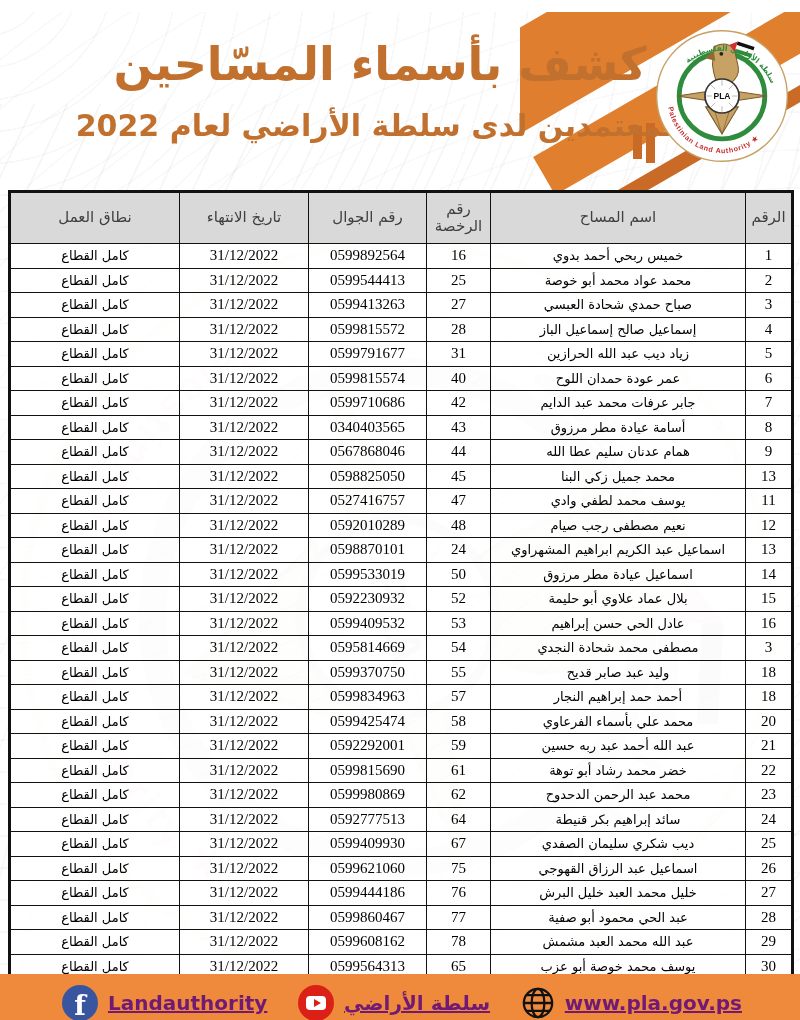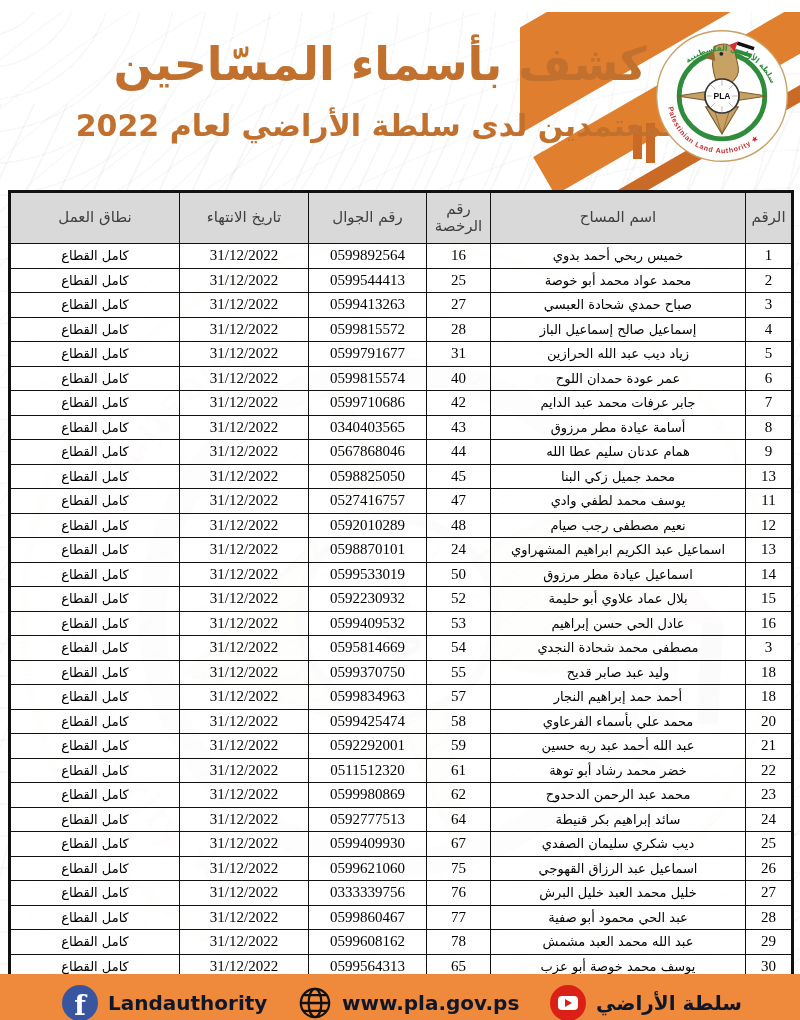--- a/index.html
+++ b/index.html
@@ -38,21 +38,21 @@
   tbody td{height:23.5px;background:rgba(255,255,255,0.8);color:#000;}
   td.c-name{font-weight:normal;font-size:13px;font-family:"DejaVu Sans",sans-serif;}
   td.c-scope{font-size:13px;}
   td.c-num,td.c-license{font-size:15px;font-family:"Liberation Serif",serif;}
   td.c-mobile,td.c-expiry{font-size:15px;font-family:"Liberation Serif",serif;direction:ltr;}
 
   
   .footer{position:absolute;left:0;right:0;bottom:0;height:58px;background:#EF8A3C;z-index:6;
           display:flex;align-items:center;justify-content:space-between;padding:0 58px 0 62px;box-sizing:border-box;}
   .f-item{display:flex;align-items:center;gap:10px;}
-  .f-label{font-size:20px;font-weight:bold;color:#0f172a;}
+  .f-label{font-size:20px;font-weight:bold;color:#701a75;text-decoration:underline;}
   .f-label.ar{direction:rtl;}
   .fb-icon{width:36px;height:36px;border-radius:50%;background:#3A559F;color:#fff;display:flex;align-items:center;
            justify-content:center;font-size:27px;font-weight:bold;font-family:"DejaVu Serif",serif;padding-top:5px;box-sizing:border-box;}
   .yt-icon{width:36px;height:36px;border-radius:50%;background:#DB2017;display:flex;align-items:center;justify-content:center;}
   .yt-rect{width:20px;height:14px;background:#fff;border-radius:4px;display:flex;align-items:center;justify-content:center;}
   .yt-tri{width:0;height:0;border-left:7px solid #DB2017;border-top:4.5px solid transparent;border-bottom:4.5px solid transparent;margin-left:2px;}
 </style>
 </head>
 <body>
 
@@ -298,21 +298,21 @@
             <td class="c-name">عبد الله أحمد عبد ربه حسين</td>
             <td class="c-license">59</td>
             <td class="c-mobile">0592292001</td>
             <td class="c-expiry">31/12/2022</td>
             <td class="c-scope">كامل القطاع</td>
           </tr>
           <tr>
             <td class="c-num">22</td>
             <td class="c-name">خضر محمد رشاد أبو توهة</td>
             <td class="c-license">61</td>
-            <td class="c-mobile">0511512320</td>
+            <td class="c-mobile">0599815690</td>
             <td class="c-expiry">31/12/2022</td>
             <td class="c-scope">كامل القطاع</td>
           </tr>
           <tr>
             <td class="c-num">23</td>
             <td class="c-name">محمد عبد الرحمن الدحدوح</td>
             <td class="c-license">62</td>
             <td class="c-mobile">0599980869</td>
             <td class="c-expiry">31/12/2022</td>
             <td class="c-scope">كامل القطاع</td>
@@ -338,21 +338,21 @@
             <td class="c-name">اسماعيل عبد الرزاق القهوجي</td>
             <td class="c-license">75</td>
             <td class="c-mobile">0599621060</td>
             <td class="c-expiry">31/12/2022</td>
             <td class="c-scope">كامل القطاع</td>
           </tr>
           <tr>
             <td class="c-num">27</td>
             <td class="c-name">خليل محمد العبد خليل البرش</td>
             <td class="c-license">76</td>
-            <td class="c-mobile">0333339756</td>
+            <td class="c-mobile">0599444186</td>
             <td class="c-expiry">31/12/2022</td>
             <td class="c-scope">كامل القطاع</td>
           </tr>
           <tr>
             <td class="c-num">28</td>
             <td class="c-name">عبد الحي محمود أبو صفية</td>
             <td class="c-license">77</td>
             <td class="c-mobile">0599860467</td>
             <td class="c-expiry">31/12/2022</td>
             <td class="c-scope">كامل القطاع</td>
@@ -382,32 +382,32 @@
             <td class="c-scope">كامل القطاع</td>
           </tr>
         </tbody>
     </table>
   </div>
 
   <div class="footer">
     <div class="f-item">
       <span class="fb-icon">f</span>
       <span class="f-label">Landauthority</span>
+    </div>
+    <div class="f-item">
+      <span class="yt-icon">
+        <span class="yt-rect">
+            <span class="yt-tri"></span>
+          </span>
+      </span>
+      <span class="f-label ar">سلطة الأراضي</span>
     </div>
     <div class="f-item">
       <svg width="34" height="34" viewBox="0 0 24 24" fill="none" stroke="#111" stroke-width="1.6">
         <circle cx="12" cy="12" r="10"></circle>
         <ellipse cx="12" cy="12" rx="4.5" ry="10"></ellipse>
         <path d="M2 12h20M3.5 6.5h17M3.5 17.5h17"></path>
       </svg>
       <span class="f-label">www.pla.gov.ps</span>
     </div>
-    <div class="f-item">
-      <span class="yt-icon">
-        <span class="yt-rect">
-            <span class="yt-tri"></span>
-          </span>
-      </span>
-      <span class="f-label ar">سلطة الأراضي</span>
-    </div>
   </div>
 
 </div>
 
 </body></html>

